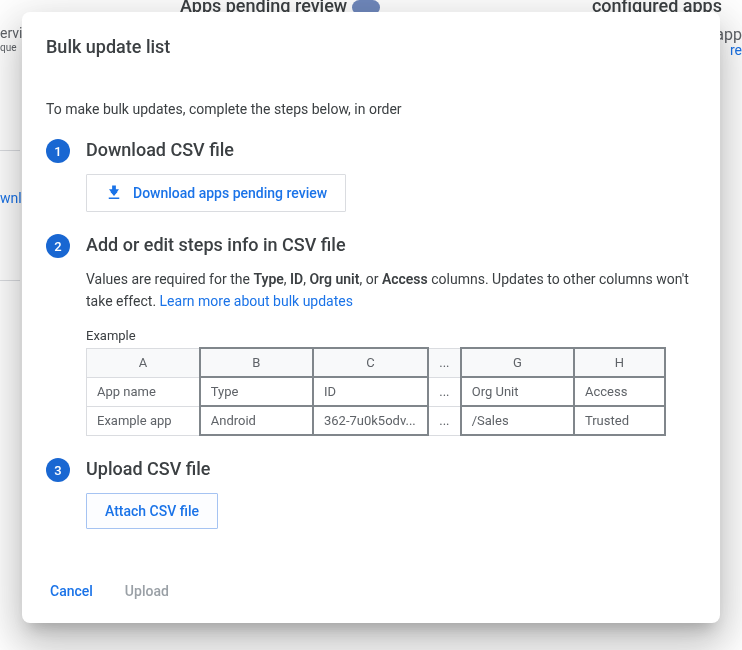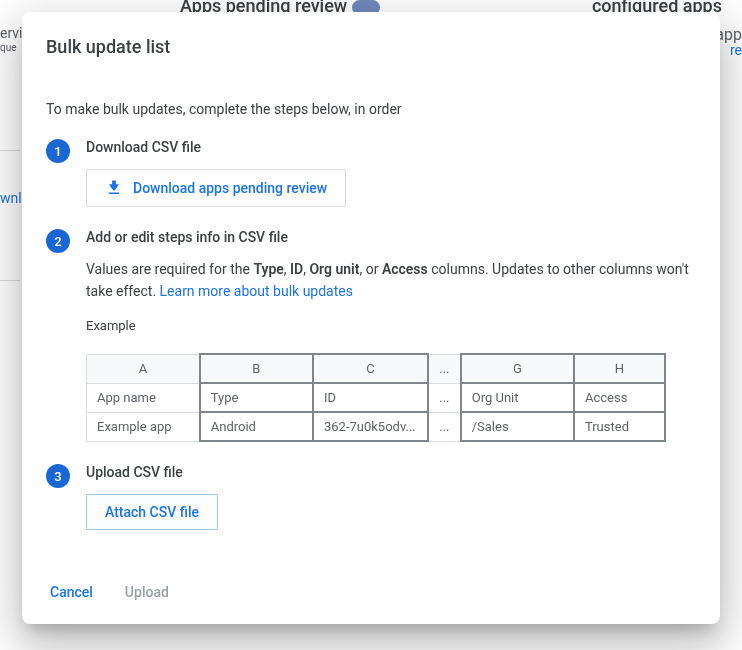--- a/index.html
+++ b/index.html
@@ -138,21 +138,21 @@
       display: flex;
       align-items: center;
       justify-content: center;
       flex-shrink: 0;
       margin-top: 0px;
     }
     .step-content {
       flex: 1;
     }
     .step-title {
-      font-size: 14px;
+      font-size: 18px;
       font-weight: 500;
       color: #3c4043;
       margin-bottom: 14px;
     }
     .step-desc {
       font-size: 14px;
       color: #3c4043;
       line-height: 1.55;
       margin-bottom: 16px;
     }
@@ -183,21 +183,21 @@
       background: #fcfdff;
     }
     .download-icon {
       width: 18px;
       height: 18px;
       fill: #1a73e8;
     }
     .example-label {
       font-size: 13px;
       color: #3c4043;
-      margin-bottom: 20px;
+      margin-bottom: 4px;
     }
     .example-table {
       border-collapse: collapse;
       font-size: 13px;
       color: #5f6368;
       width: 100%;
       max-width: 580px;
     }
     .example-table td {
       border: 1px solid #dadce0;

